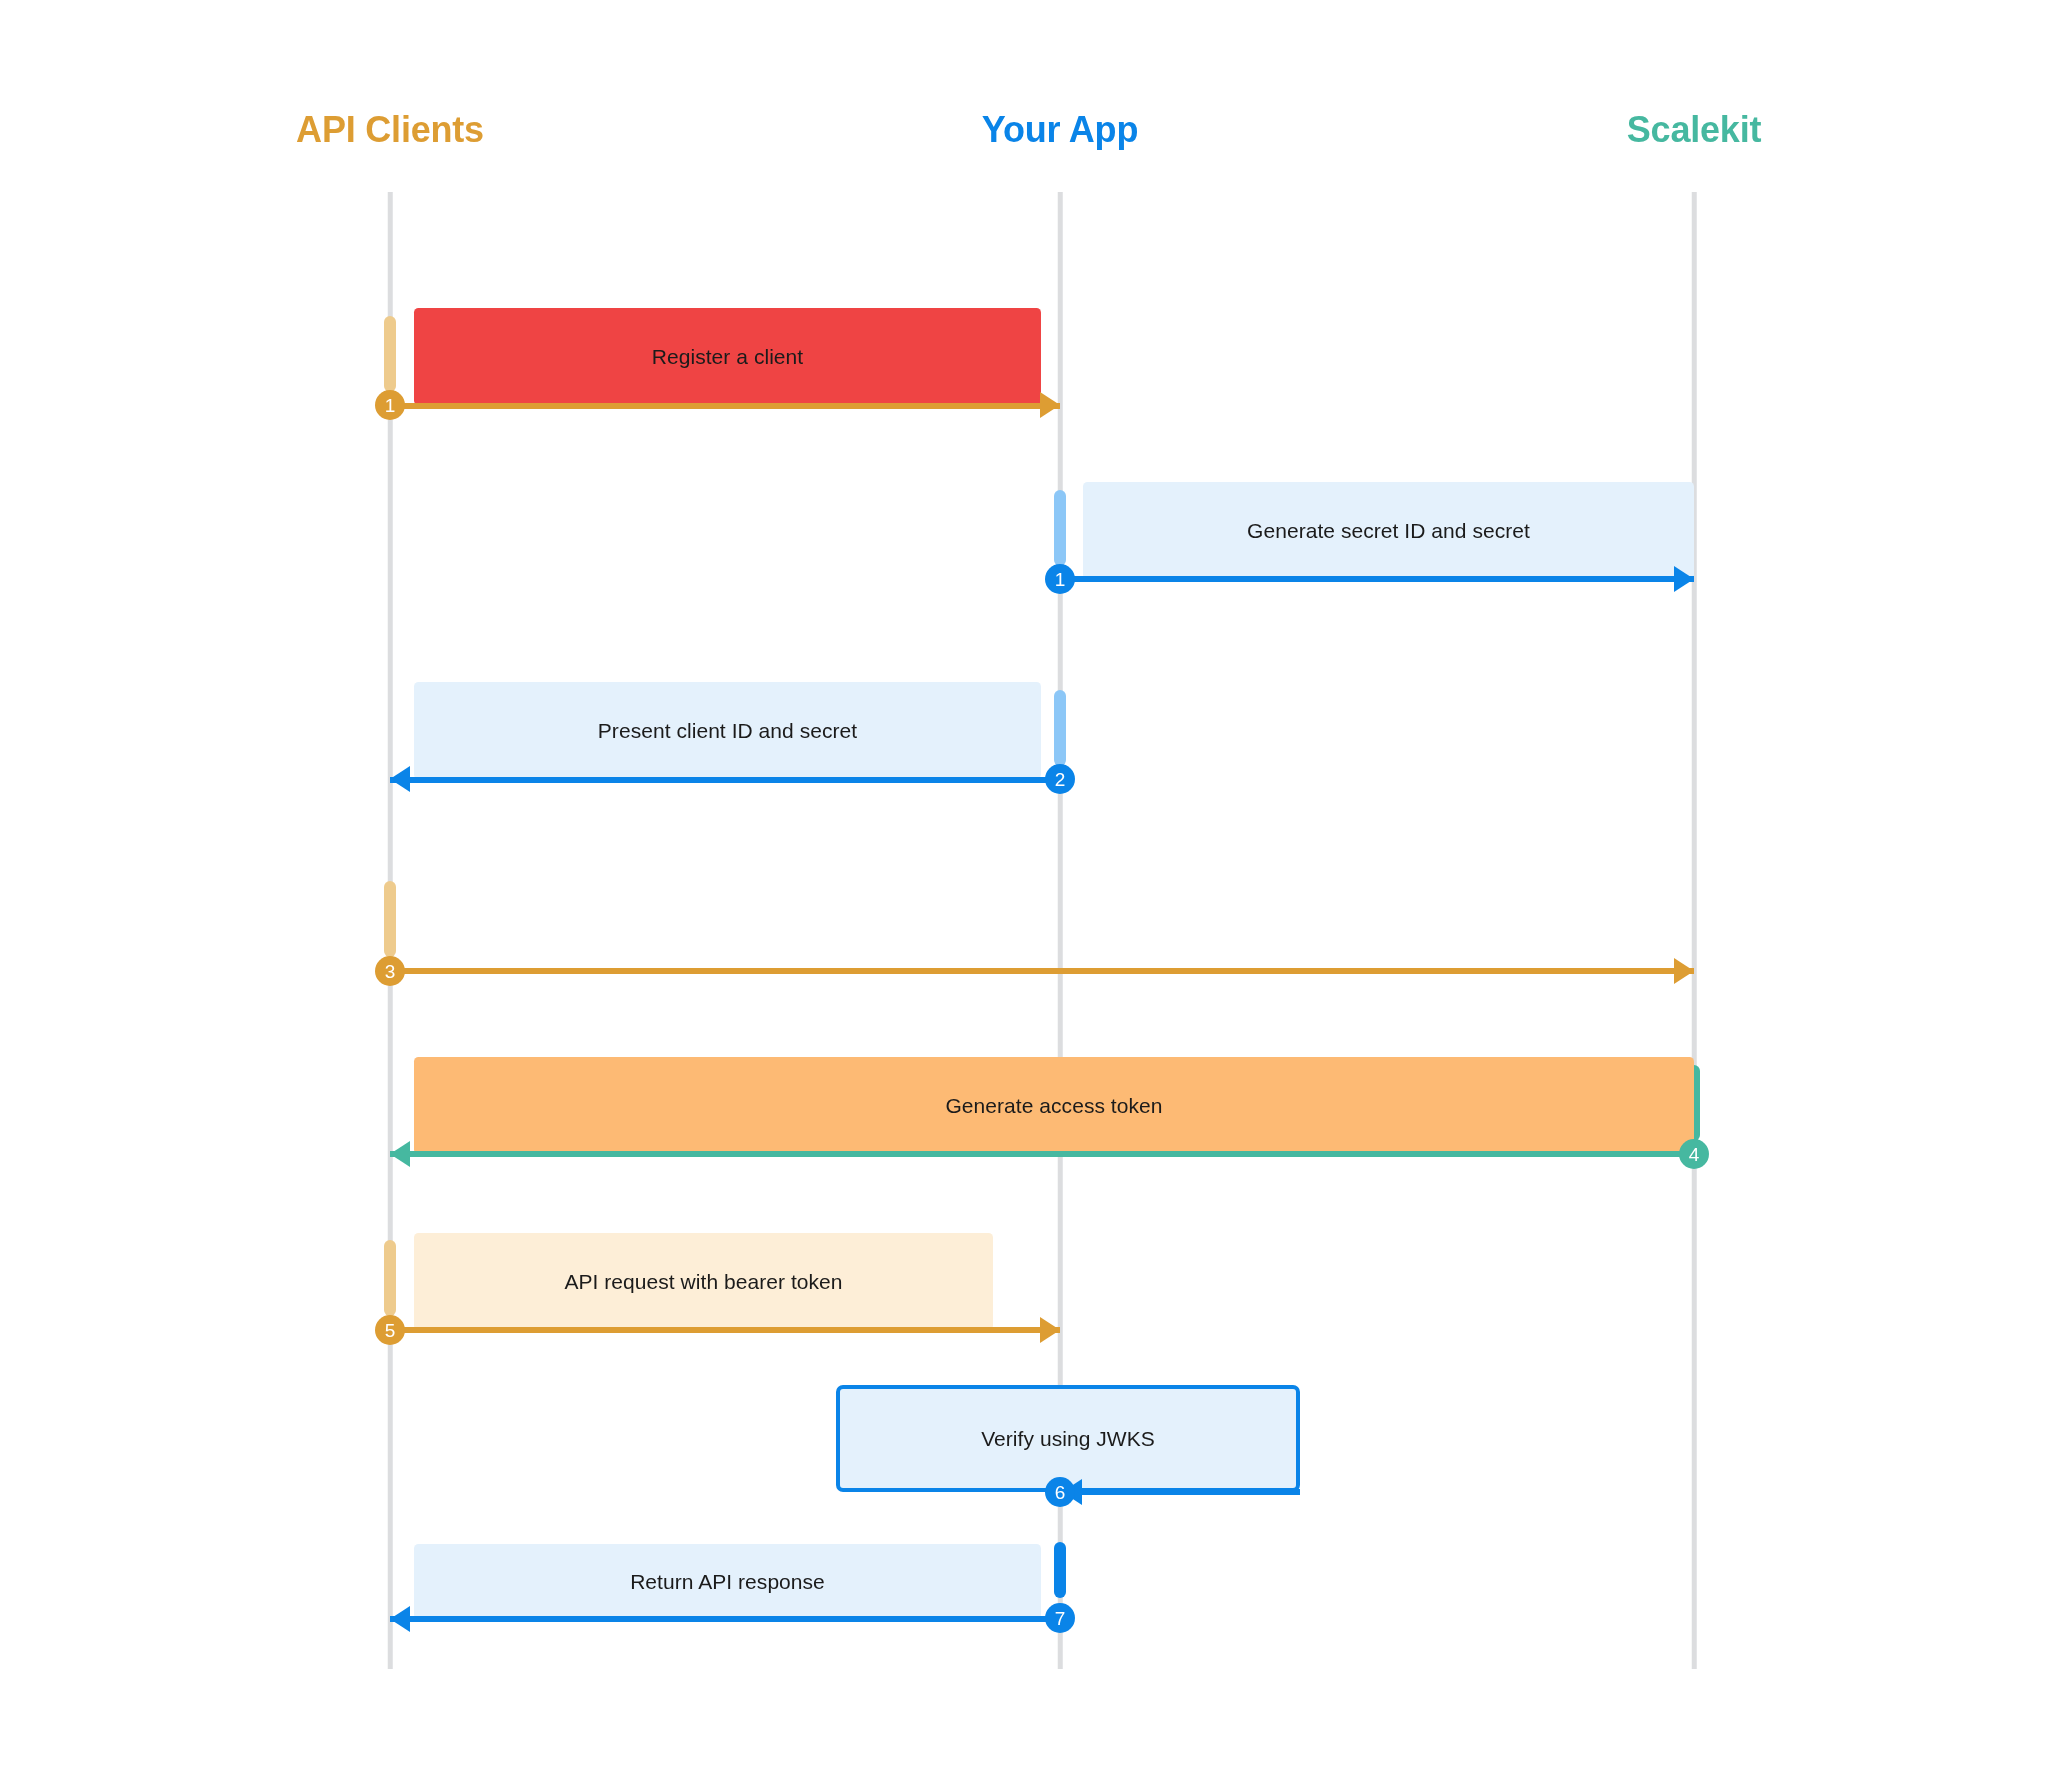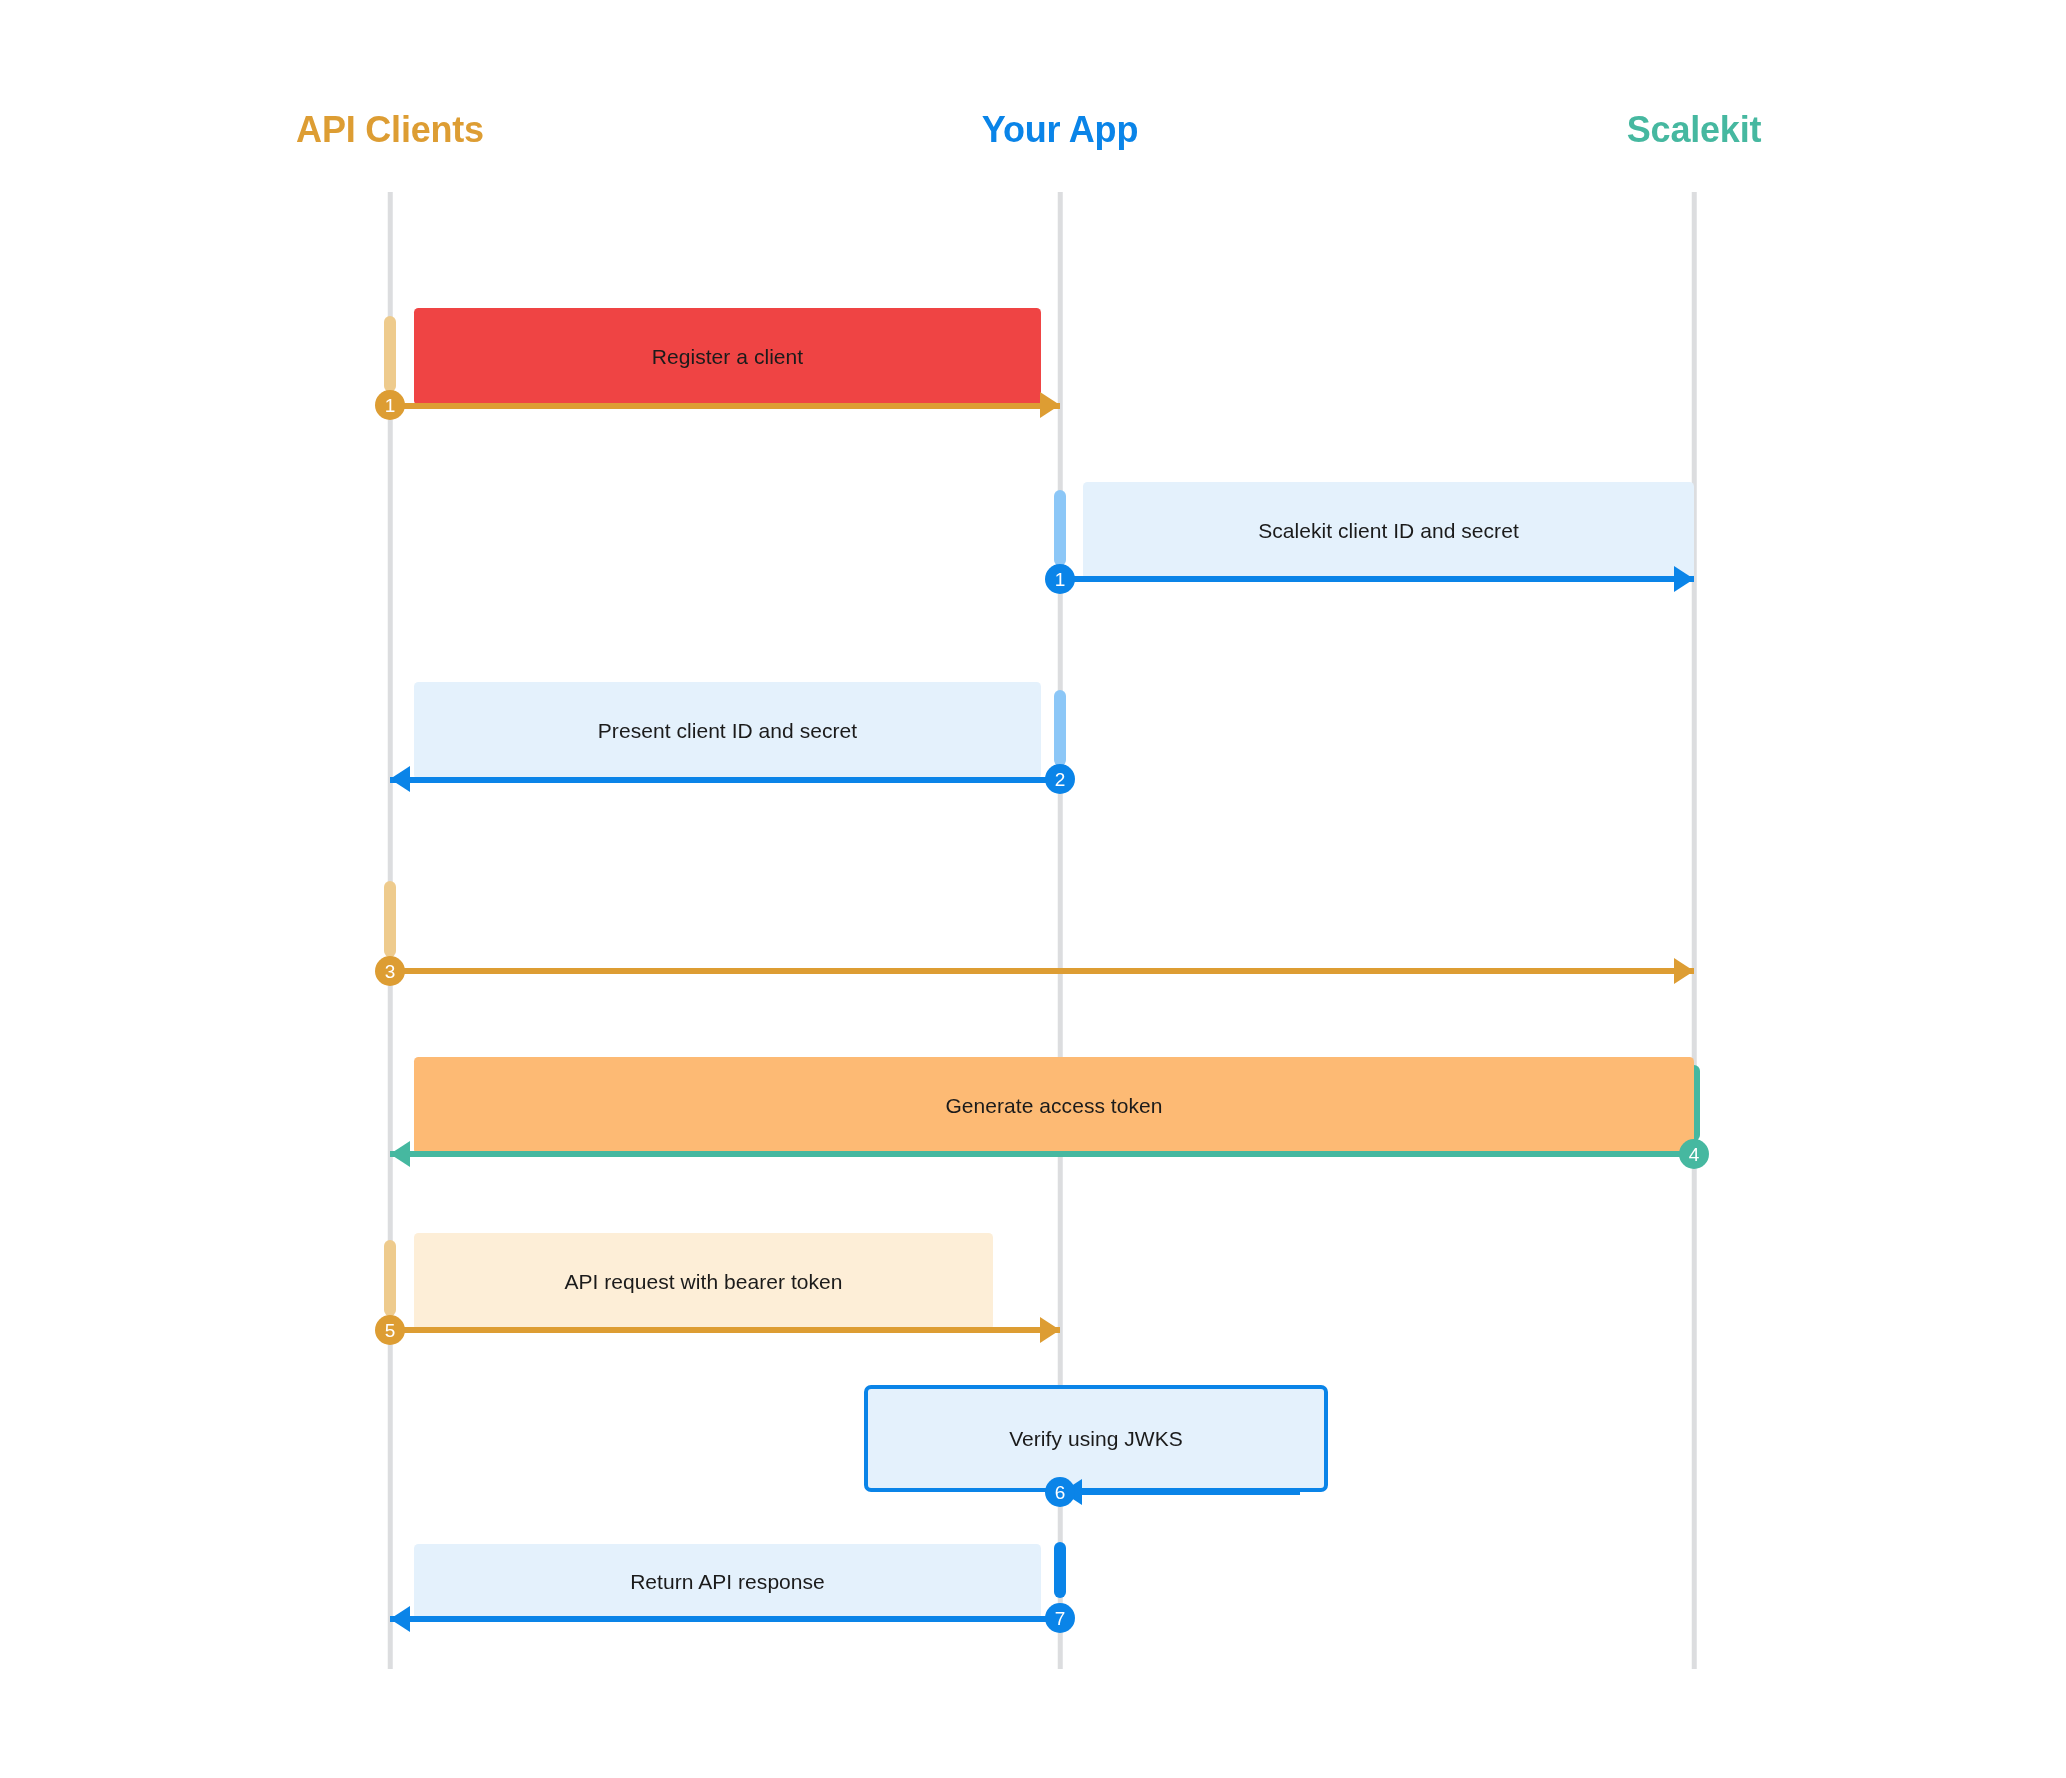--- a/index.html
+++ b/index.html
@@ -47,21 +47,20 @@
     box-sizing:border-box;
     border-radius:4.5px;
     display:flex;
     align-items:center;
     justify-content:center;
   }
   .msg-box.self{
     border-width:4px;
     border-style:solid;
     border-radius:7px;
-    margin-left:28px;
   }
   .msg-label{
     font-size:21px;
     color:#1b1b1b;
     font-weight:normal;
     letter-spacing:0.05px;
     white-space:nowrap;
     line-height:1;
   }
 
@@ -114,21 +113,21 @@
     <div class="lifeline" style="left: 1694px; top: 192px; height: 1477px; background: rgb(220, 221, 223);"></div>
     <div class="activation" style="left: 390px; top: 316px; height: 76px; background: rgb(238, 203, 141);"></div>
     <div class="msg-box" style="left: 414px; top: 308px; width: 627px; height: 97px; background: #ef4444;">
       <span class="msg-label">Register a client</span>
     </div>
     <div class="arrow-line" style="background: rgb(221, 157, 51); top: 403px; left: 390px; width: 670px;"></div>
     <div class="arrow-head right" style="top: 392px; border-left-color: rgb(221, 157, 51); left: 1040px;"></div>
     <div class="step-badge" style="left: 390px; top: 405px; background: rgb(221, 157, 51);">1</div>
     <div class="activation" style="left: 1060px; top: 490px; height: 76px; background: rgb(140, 199, 247);"></div>
     <div class="msg-box" style="left: 1083px; top: 482px; width: 611px; height: 97px; background: rgb(228, 241, 252);">
-      <span class="msg-label">Scalekit client ID and secret</span>
+      <span class="msg-label">Generate secret ID and secret</span>
     </div>
     <div class="arrow-line" style="background: rgb(10, 132, 232); top: 576px; left: 1060px; width: 634px;"></div>
     <div class="arrow-head right" style="top: 566px; border-left-color: rgb(10, 132, 232); left: 1674px;"></div>
     <div class="step-badge" style="left: 1060px; top: 579px; background: rgb(10, 132, 232);">1</div>
     <div class="activation" style="left: 1060px; top: 690px; height: 76px; background: rgb(140, 199, 247);"></div>
     <div class="msg-box" style="left: 414px; top: 682px; width: 627px; height: 97px; background: rgb(228, 241, 252);">
       <span class="msg-label">Present client ID and secret</span>
     </div>
     <div class="arrow-line" style="background: rgb(10, 132, 232); top: 777px; left: 390px; width: 670px;"></div>
     <div class="arrow-head left" style="top: 766px; border-right-color: rgb(10, 132, 232); left: 390px;"></div>

